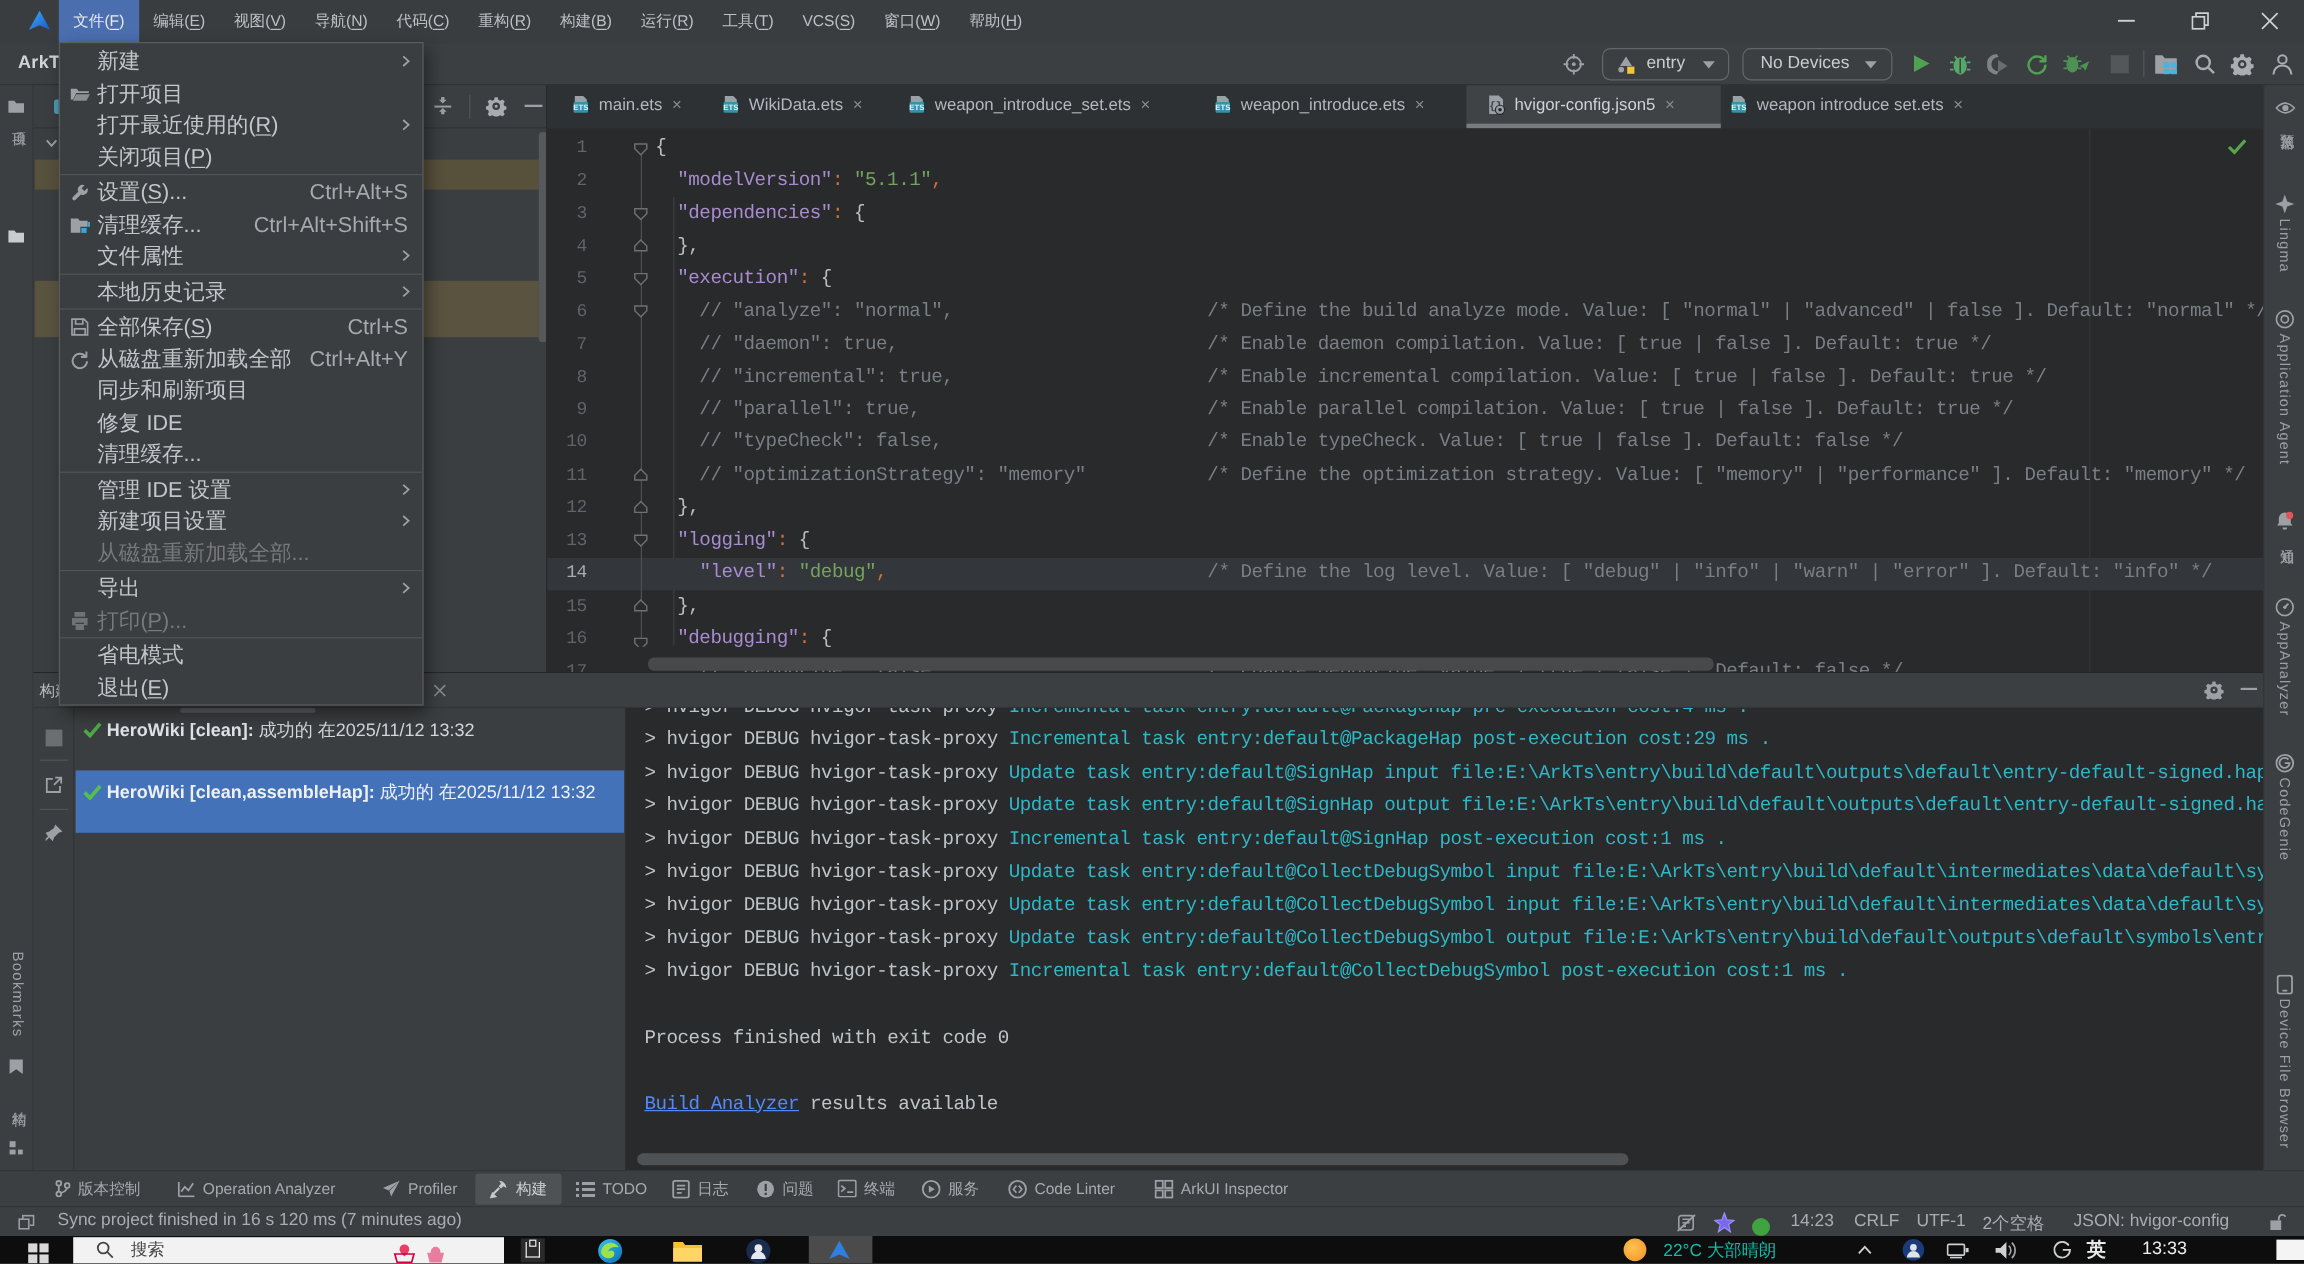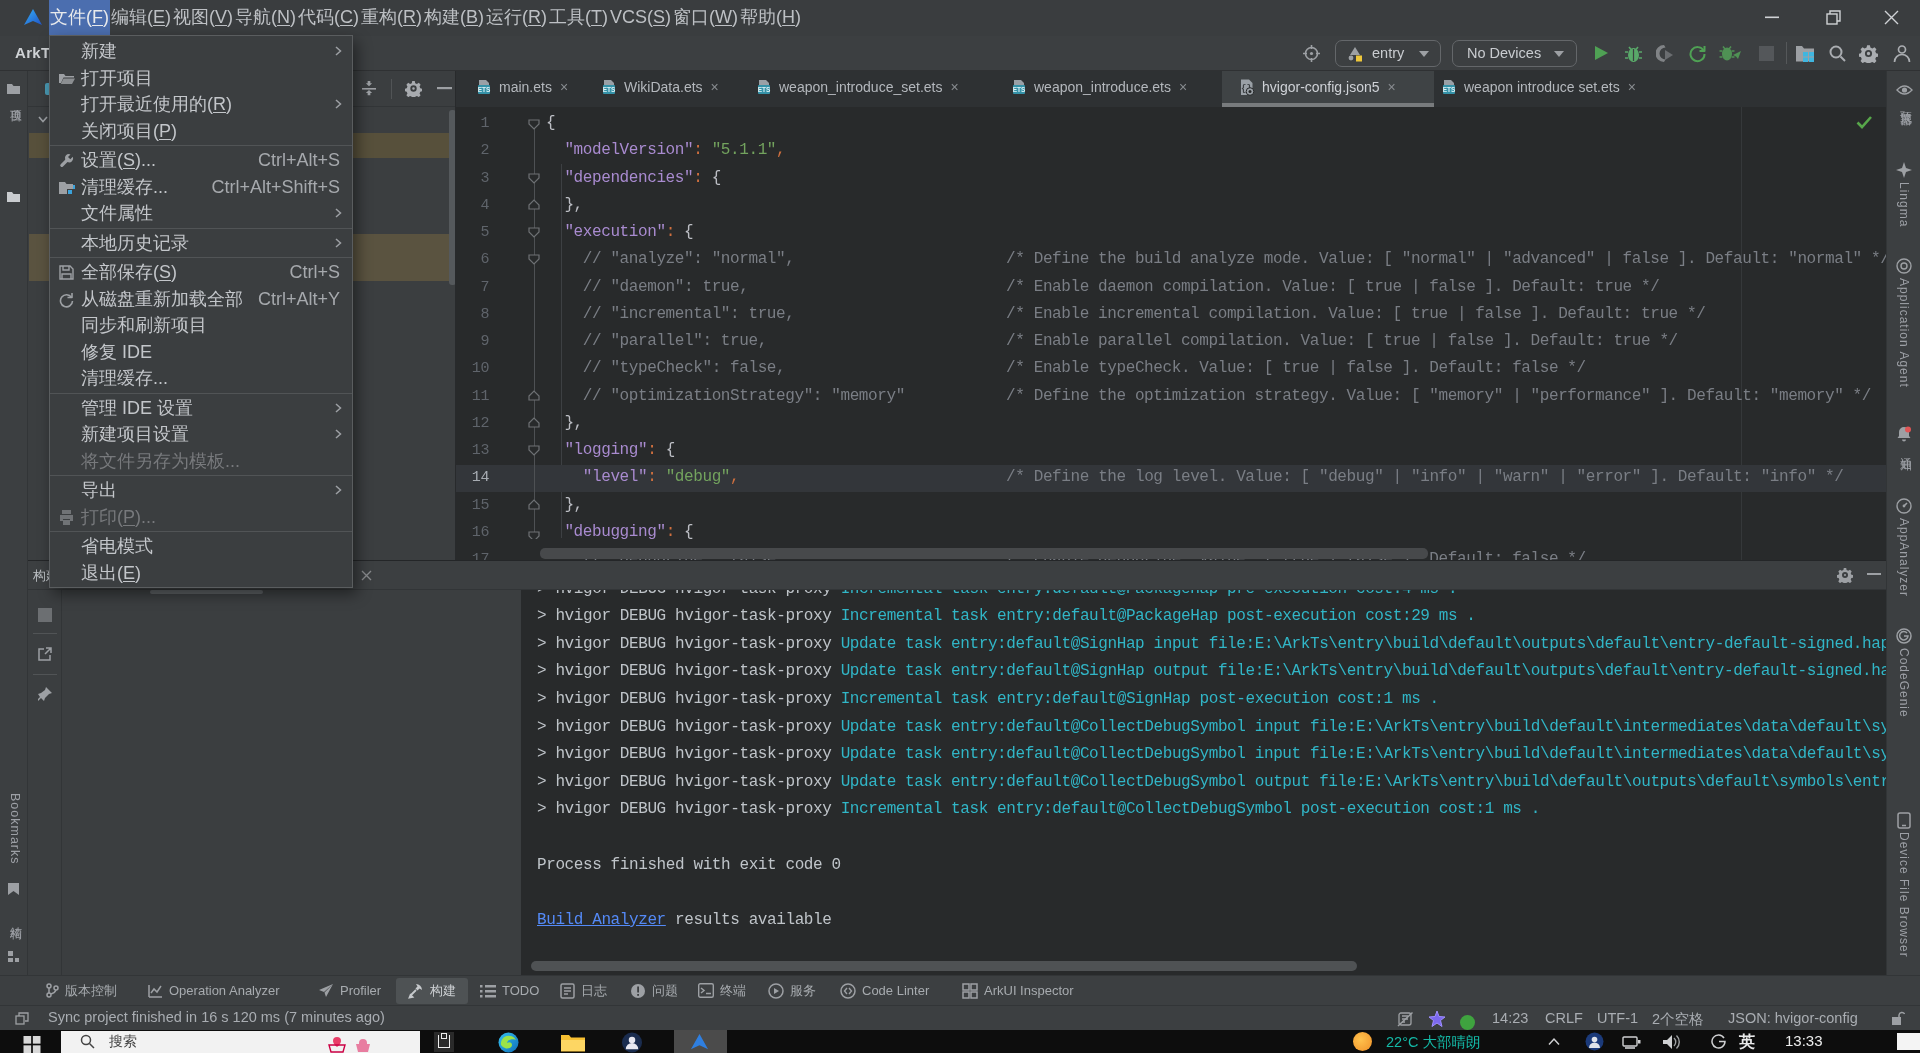--- a/index.html
+++ b/index.html
@@ -16,21 +16,21 @@
 #code{left:0;top:36px;width:1431px;height:453px;background:#282a2b;overflow:hidden;position:absolute}
 #buildpanel{left:28px;top:560px;width:1858px;height:415px;background:#3b3e40;border-top:1px solid #242628}
 #buildhead{left:0;top:0;width:1858px;height:29px;background:#3c3f41;border-bottom:1px solid #323537;position:absolute}
 #buildtools{left:0;top:29px;width:34px;height:386px;border-right:1px solid #323537;position:absolute}
 #buildlist{left:35px;top:29px;width:457px;height:386px;position:absolute;font-size:15px}
 #console{left:493px;top:29px;width:1505px;height:386px;background:#282a2b;position:absolute;overflow:hidden}
 #bottombar{left:0;top:975px;width:1920px;height:30px;background:#3c3f41;border-top:1px solid #323537}
 #statusbar{left:0;top:1005px;width:1920px;height:25px;background:#3c3f41;border-top:1px solid #323537}
 #taskbar{left:0;top:1030px;width:1920px;height:23px;background:#0d0d0d}
 
-.mi{display:inline-block;height:35px;line-height:35px;padding:0 1px;color:#bdc0c4;font-size:18px}
+.mi{display:inline-block;height:35px;line-height:35px;padding:0 12px;color:#bdc0c4;font-size:13px}
 .mi u{text-decoration:underline}
 .mi.sel{background:#4b6eaf;color:#e8eaec}
 #wintitle{color:#9fa3a8;font-size:14.5px;position:absolute;left:869px;top:0;line-height:35px}
 
 #menu{left:49px;top:35px;width:304px;height:553px;background:#3b3e40;border:1px solid #5a5d5f;box-shadow:4px 6px 14px rgba(0,0,0,.45);z-index:50;padding-top:2px}
 .mrow{height:26.5px;position:relative;color:#c3c6ca;font-size:18px;line-height:26.5px}
 .mrow .txt{position:absolute;left:31px;top:0;white-space:nowrap}
 .mrow .ic{position:absolute;left:8px;top:5px;width:17px;height:17px}
 .mrow .sc{position:absolute;right:12px;top:0;color:#a6a9ad}
 .mrow .ar{position:absolute;right:7px;top:6px;width:14px;height:14px}
@@ -352,20 +352,34 @@
     <svg class="abs" style="left:9px;top:56px" width="16" height="16" viewBox="0 0 16 16" fill="none" stroke="#9da0a4" stroke-width="1.5">
           <path d="M7 3 H2 V14 H13 V9"></path>
           <path d="M9 2 H14 V7 M14 2 L8 8"></path>
         </svg>
     <div class="abs" style="left:5px;top:84px;width:24px;height:1px;background:#515456"></div>
     <svg class="abs" style="left:9px;top:96px" width="16" height="16" viewBox="0 0 16 16" fill="#9da0a4">
           <path d="M9 1 L15 7 L12 8 L8 12 L7 15 L4 12 L1 15 L1 13 L3 11 L1 8 L4 7 L8 4z"></path>
         </svg>
   </div>
   <div class="abs" style="left:122px;top:29px;width:113px;height:4px;background:#5a5e61;border-radius:2px;z-index:5"></div>
+  <div id="buildlist">
+    <div class="brow">
+      <svg class="chk" width="16" height="14" viewBox="0 0 16 14" fill="none" stroke="#4ca946" stroke-width="3">
+            <path d="M1.5 7.5 L6 12 L14.5 2"></path>
+          </svg>
+      <span class="bt"><b>HeroWiki [clean]:</b> 成功的 在2025/11/12 13:32</span>
+    </div>
+    <div class="brow sel">
+      <svg class="chk" width="16" height="14" viewBox="0 0 16 14" fill="none" stroke="#53c14c" stroke-width="3">
+            <path d="M1.5 7.5 L6 12 L14.5 2"></path>
+          </svg>
+      <span class="bt"><b>HeroWiki [clean,assembleHap]:</b> 成功的 在2025/11/12 13:32</span>
+    </div>
+  </div>
   <div id="console">
         <pre id="context">&gt; hvigor DEBUG hvigor-task-proxy <span class="t">Incremental task entry:default@PackageHap pre-execution cost:4 ms .</span>
 &gt; hvigor DEBUG hvigor-task-proxy <span class="t">Incremental task entry:default@PackageHap post-execution cost:29 ms .</span>
 &gt; hvigor DEBUG hvigor-task-proxy <span class="t">Update task entry:default@SignHap input file:E:\ArkTs\entry\build\default\outputs\default\entry-default-signed.hap incremental</span>
 &gt; hvigor DEBUG hvigor-task-proxy <span class="t">Update task entry:default@SignHap output file:E:\ArkTs\entry\build\default\outputs\default\entry-default-signed.hap post-execution</span>
 &gt; hvigor DEBUG hvigor-task-proxy <span class="t">Incremental task entry:default@SignHap post-execution cost:1 ms .</span>
 &gt; hvigor DEBUG hvigor-task-proxy <span class="t">Update task entry:default@CollectDebugSymbol input file:E:\ArkTs\entry\build\default\intermediates\data\default\symbols\entry.hap</span>
 &gt; hvigor DEBUG hvigor-task-proxy <span class="t">Update task entry:default@CollectDebugSymbol input file:E:\ArkTs\entry\build\default\intermediates\data\default\symbols\entry-debug.hap</span>
 &gt; hvigor DEBUG hvigor-task-proxy <span class="t">Update task entry:default@CollectDebugSymbol output file:E:\ArkTs\entry\build\default\outputs\default\symbols\entry-default-collect</span>
 &gt; hvigor DEBUG hvigor-task-proxy <span class="t">Incremental task entry:default@CollectDebugSymbol post-execution cost:1 ms .</span>
@@ -690,21 +704,21 @@
           <path d="M5 3 L9.5 7 L5 11"></path>
         </svg>
       </div>
   <div class="mrow">
         <span class="txt">新建项目设置</span>
         <svg class="ar" viewBox="0 0 14 14" fill="none" stroke="#9da0a4" stroke-width="1.5">
           <path d="M5 3 L9.5 7 L5 11"></path>
         </svg>
       </div>
   <div class="mrow dis">
-        <span class="txt">将文件另存为模板...</span>
+        <span class="txt">从磁盘重新加载全部...</span>
       </div>
   <div class="msep"></div>
   <div class="mrow">
         <span class="txt">导出</span>
         <svg class="ar" viewBox="0 0 14 14" fill="none" stroke="#9da0a4" stroke-width="1.5">
           <path d="M5 3 L9.5 7 L5 11"></path>
         </svg>
       </div>
   <div class="mrow dis">
         <svg class="ic" viewBox="0 0 17 17" fill="#707376">

